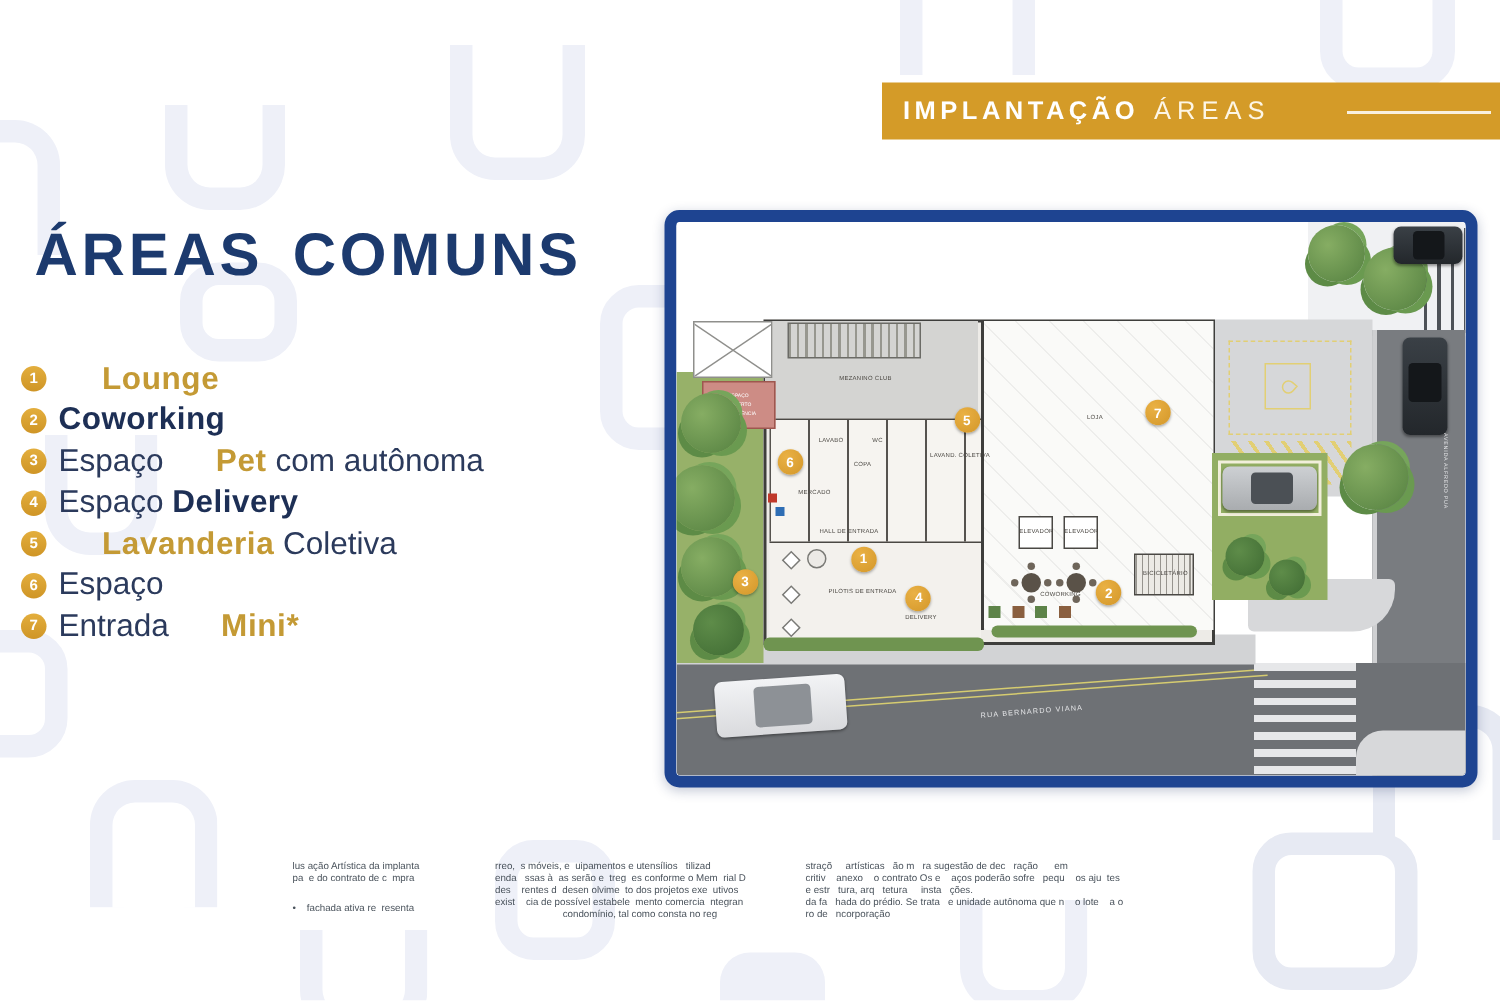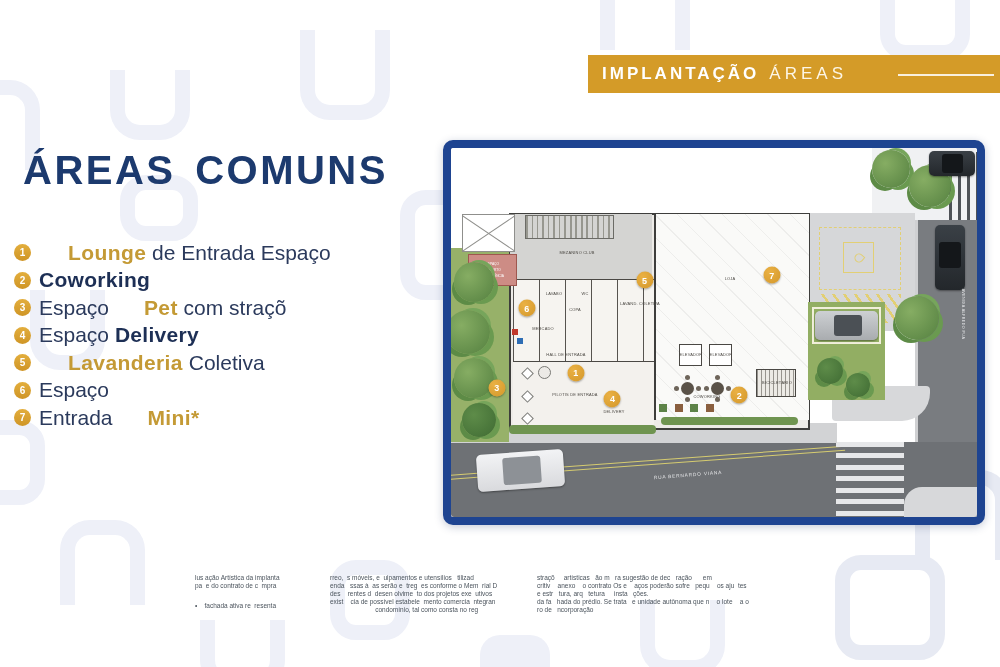--- a/index.html
+++ b/index.html
@@ -134,31 +134,30 @@
     <span class="w2">ÁREAS</span>
     <span class="dash"></span>
   </div>
 
   <div class="title">ÁREAS COMUNS</div>
 
   <div class="legend">
     <div class="li">
       <span class="num">1</span>
       <span class="g">Lounge</span>
-      <span class="n"> de Entrada Espaço</span>
     </div>
     <div class="li">
       <span class="num">2</span>
       <span class="b">Coworking</span>
     </div>
     <div class="li">
       <span class="num">3</span>
       <span class="n">Espaço </span>
       <span class="g">Pet</span>
-      <span class="n"> com straçõ</span>
+      <span class="n"> com autônoma</span>
     </div>
     <div class="li">
       <span class="num">4</span>
       <span class="n">Espaço </span>
       <span class="b">Delivery</span>
     </div>
     <div class="li">
       <span class="num">5</span>
       <span class="g">Lavanderia</span>
       <span class="n"> Coletiva</span>

